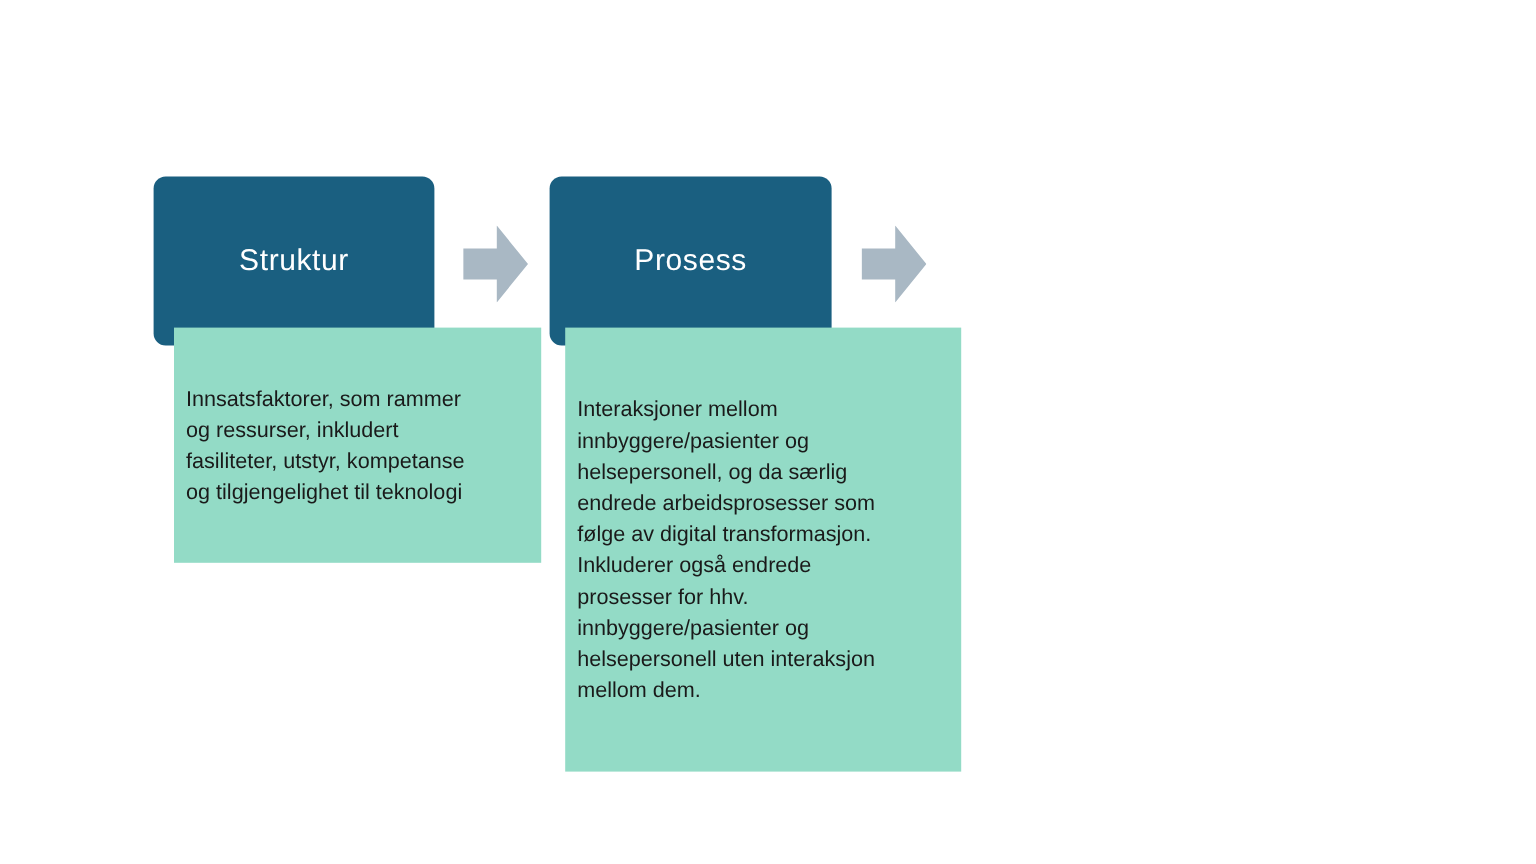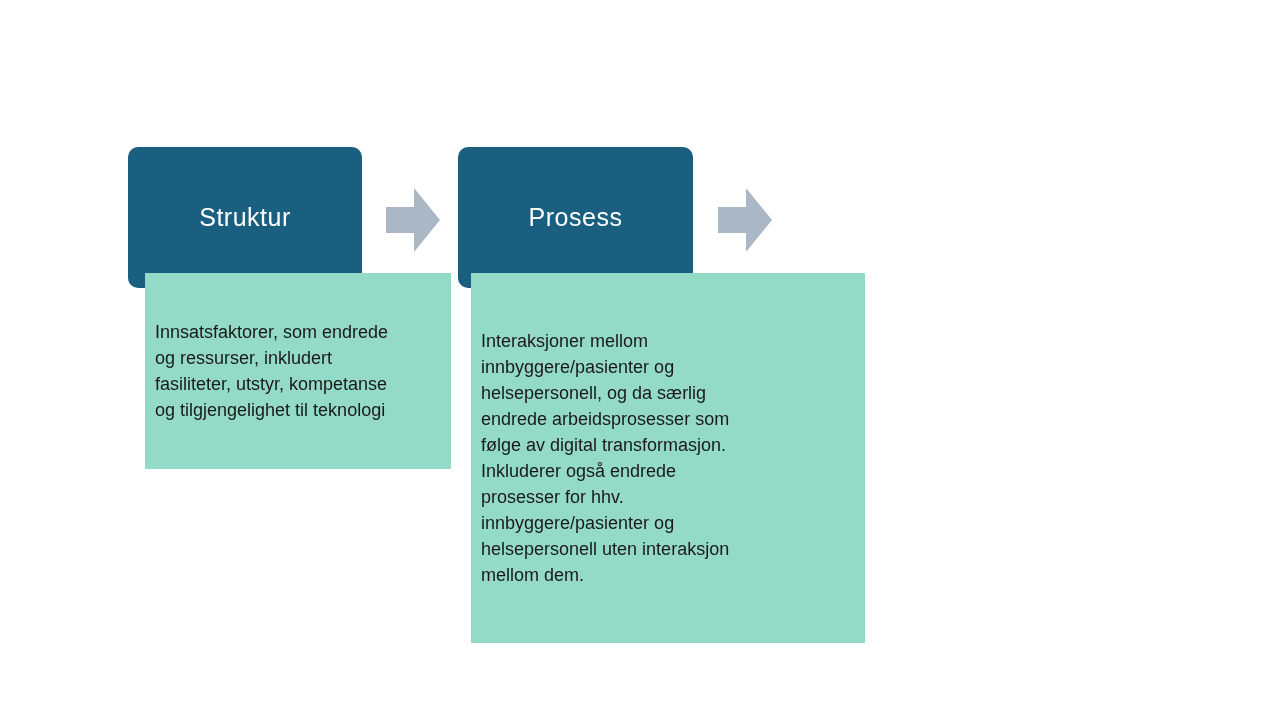--- a/index.html
+++ b/index.html
@@ -46,21 +46,21 @@
     padding-left: 10px;
     box-sizing: border-box;
   }
   .desc-text {
     color: var(--body-text, #1A1A1A);
     font-size: 18px;
     line-height: 26px;
     font-weight: 400;
   }
   .desc-1 { left: 145px; top: 273px; width: 306px; height: 196px; }
-  .desc-2 { left: 471px; top: 273px; width: 394px; height: 370px; }
+  .desc-2 { left: 471px; top: 273px; width: 330px; height: 370px; }
   .desc-3 { left: 818px; top: 273px; width: 314px; height: 223px; }
   .desc-1 .desc-text { width: 245px; }
   .desc-2 .desc-text { width: 264px; }
   .desc-3 .desc-text { width: 252px; }
 
   
   .arrow {
     position: absolute;
     width: 54px;
     height: 64px;
@@ -91,21 +91,21 @@
     </svg>
   </div>
 
   <div class="arrow arrow-2">
     <svg viewBox="0 0 54 64" xmlns="http://www.w3.org/2000/svg" aria-hidden="true">
       <polygon points="0,19 28,19 28,0 54,32 28,64 28,45 0,45"></polygon>
     </svg>
   </div>
 
   <div class="desc desc-1">
-    <div class="desc-text">Innsatsfaktorer, som endrede og ressurser, inkludert fasiliteter, utstyr, kompetanse og tilgjengelighet til teknologi</div>
+    <div class="desc-text">Innsatsfaktorer, som rammer og ressurser, inkludert fasiliteter, utstyr, kompetanse og tilgjengelighet til teknologi</div>
   </div>
 
   <div class="desc desc-2">
     <div class="desc-text">Interaksjoner mellom innbyggere/pasienter og helsepersonell, og da særlig endrede arbeidsprosesser som følge av digital transformasjon. Inkluderer også endrede prosesser for hhv. innbyggere/pasienter og helsepersonell uten interaksjon mellom dem.</div>
   </div>
 
 
 </div>
 
 </body></html>

